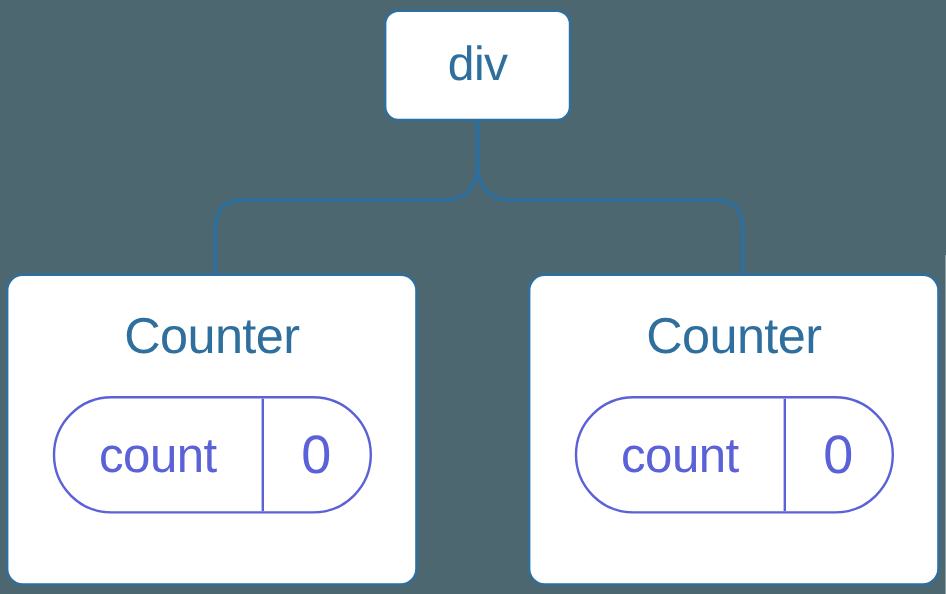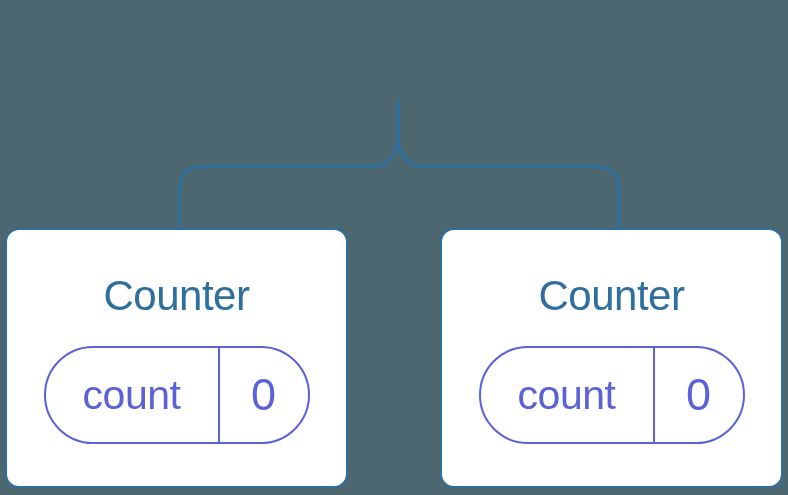--- a/index.html
+++ b/index.html
@@ -39,21 +39,21 @@
     color:var(--node-blue);
   }
   .card{
     position:absolute;
     top:228px;
     width:343px;height:260px;
     background:var(--card-bg);
     border:2.5px solid var(--node-blue);
     border-radius:14px;
     display:flex;flex-direction:column;align-items:center;
-    padding-top:42px;
+    padding-top:26px;
   }
   .card.left{left:5px;}
   .card.right{left:440px;}
   .card-title{
     font-size:42px;font-weight:500;
     letter-spacing:-0.5px;
     line-height:1.15;
     color:var(--node-blue);
   }
   .state-pill{
@@ -85,20 +85,23 @@
 </head>
 <body>
 
 <div class="canvas">
 
   <svg class="connector" viewBox="0 0 788 495" xmlns="http://www.w3.org/2000/svg">
     <path d="M398,101 L398,136 C398,154 390,166.5 371,166.5 L204,166.5 C186,166.5 179.5,174 179.5,192 L179.5,229"></path>
     <path d="M398,101 L398,136 C398,154 406,166.5 425,166.5 L594,166.5 C612,166.5 619,174 619,192 L619,229"></path>
   </svg>
 
+  <div class="node-root">
+    <span>div</span>
+  </div>
 
   <div class="card left">
     <div class="card-title">Counter</div>
     <div class="state-pill">
       <div class="pill-key">count</div>
       <div class="pill-divider"></div>
       <div class="pill-value">0</div>
     </div>
   </div>
 

